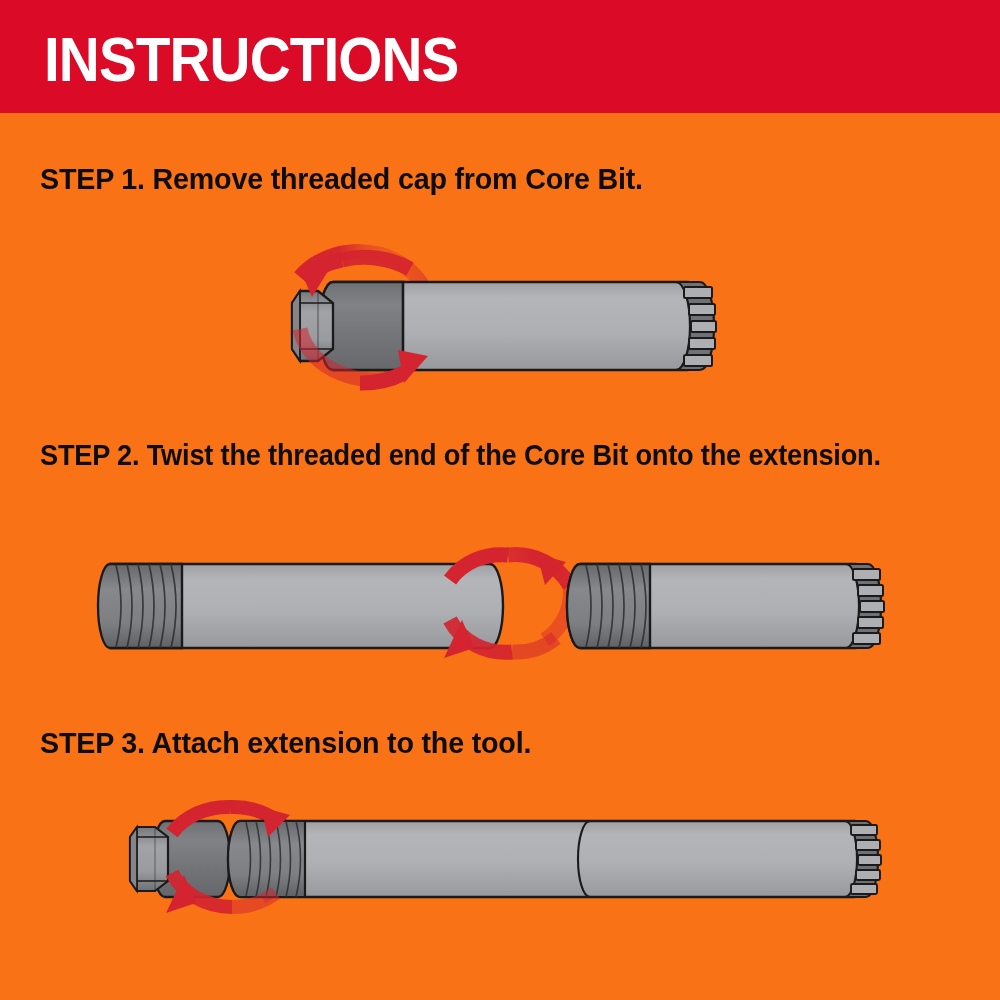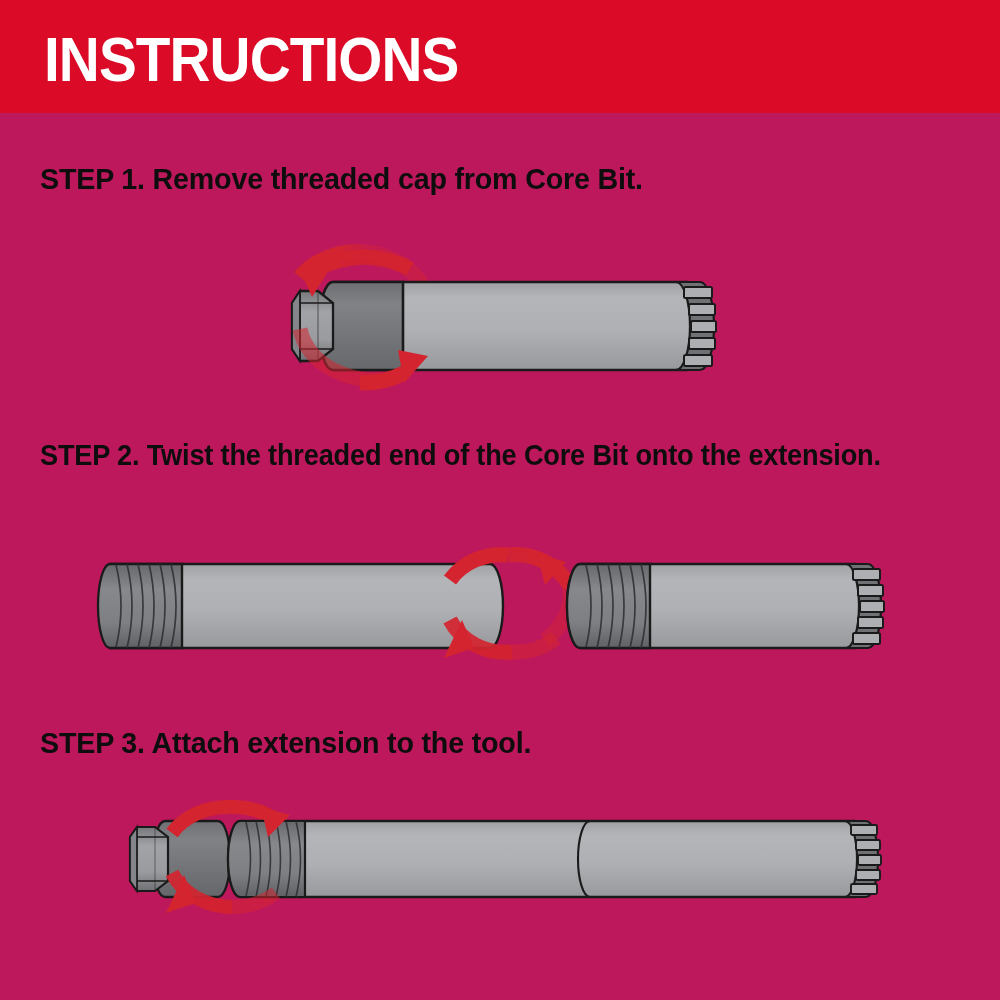--- a/index.html
+++ b/index.html
@@ -13,21 +13,21 @@
     height: 1000px;
     font-family: "Liberation Sans", sans-serif;
     -webkit-font-smoothing: antialiased;
     position: relative;
     overflow: hidden;
   }
   #page {
     position: relative;
     width: 1000px;
     height: 1000px;
-    background: #be185d;
+    background: #f97316;
   }
 
   
   .banner {
     position: absolute;
     left: 0;
     top: 0;
     width: 1000px;
     height: 113px;
     background: #DB0A26;

